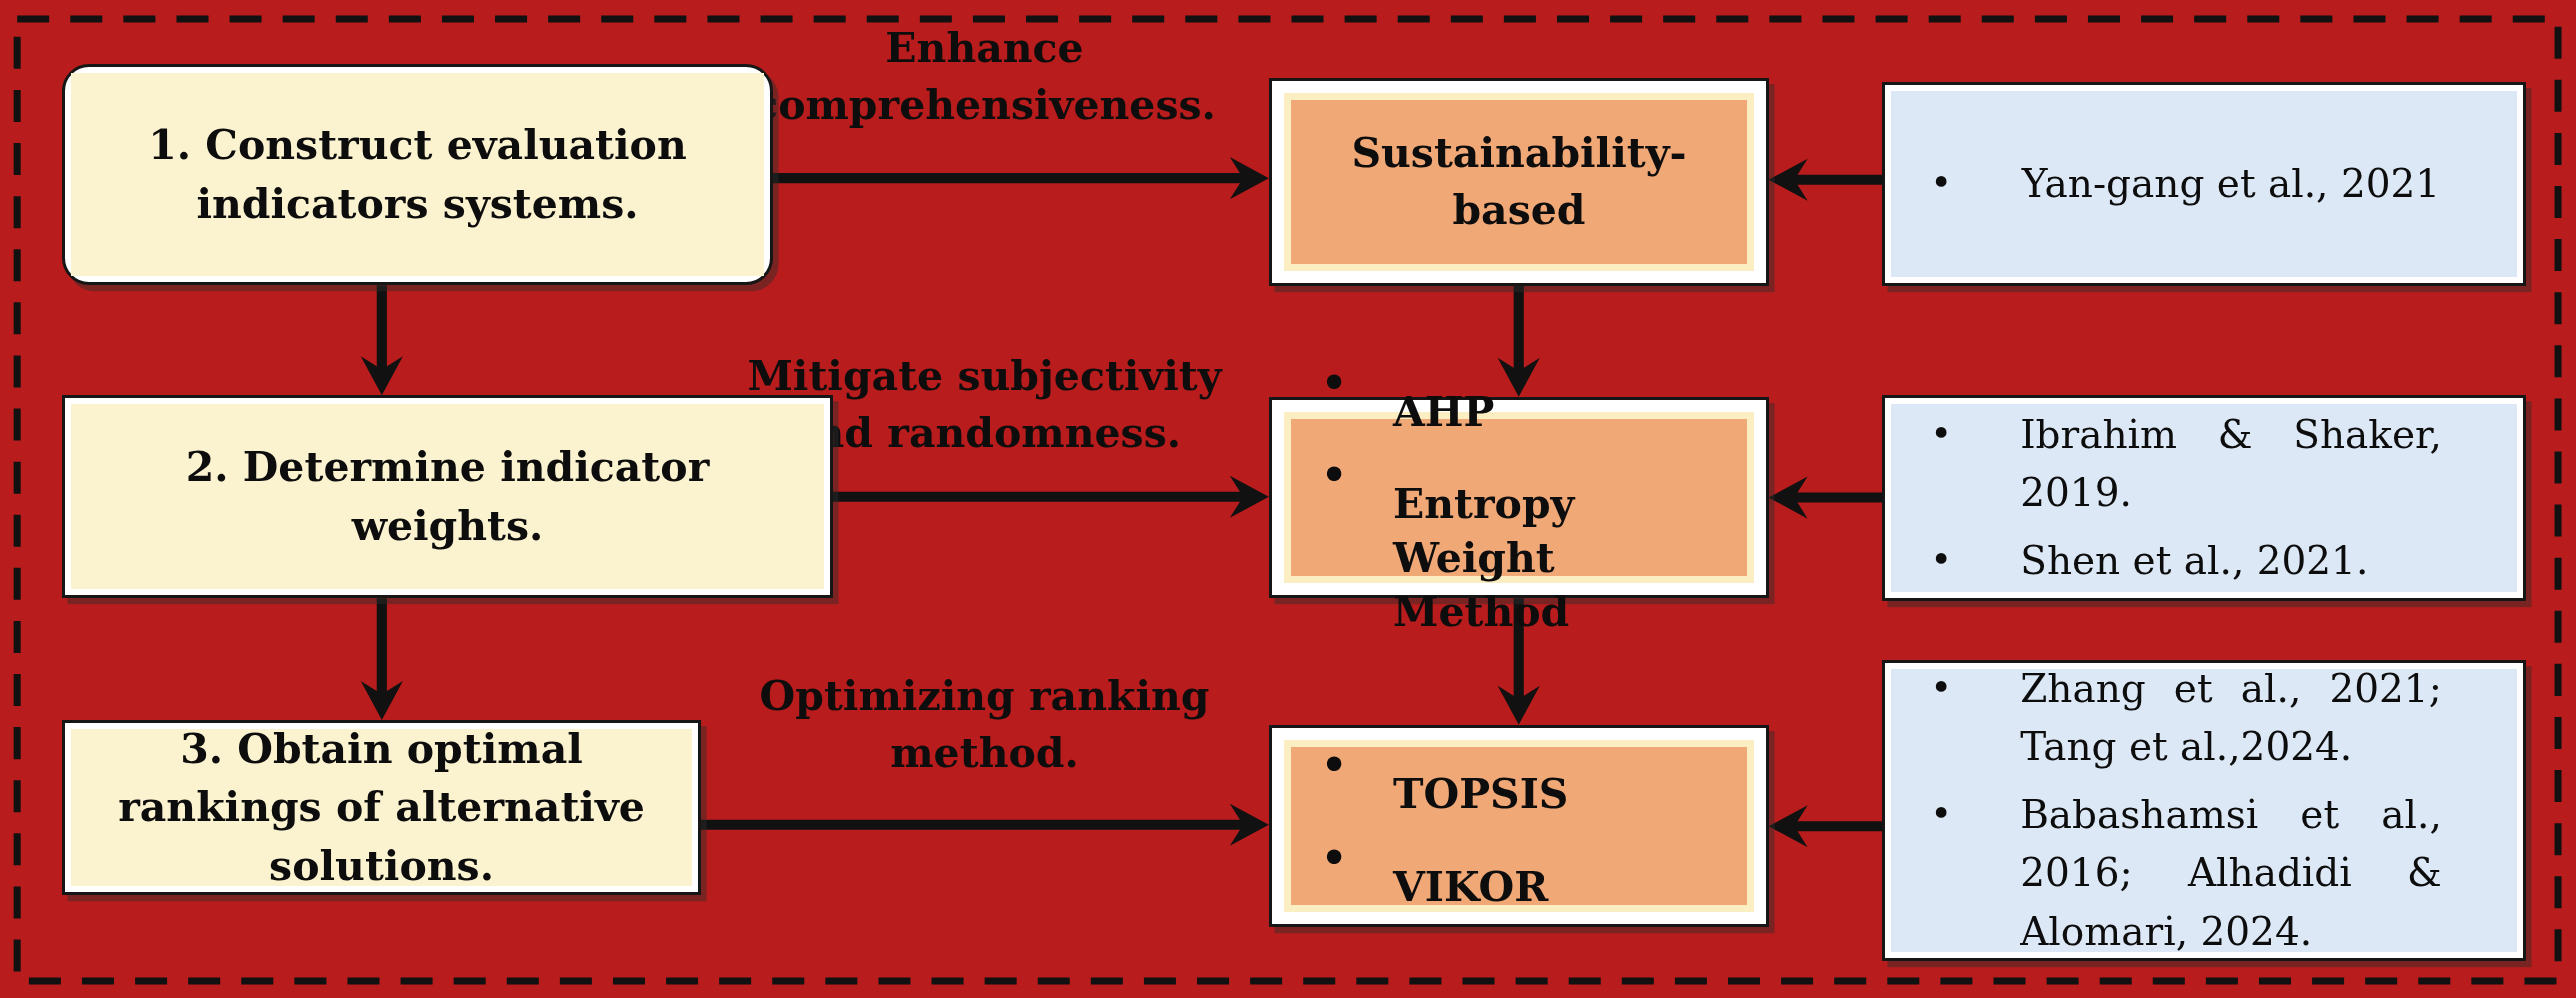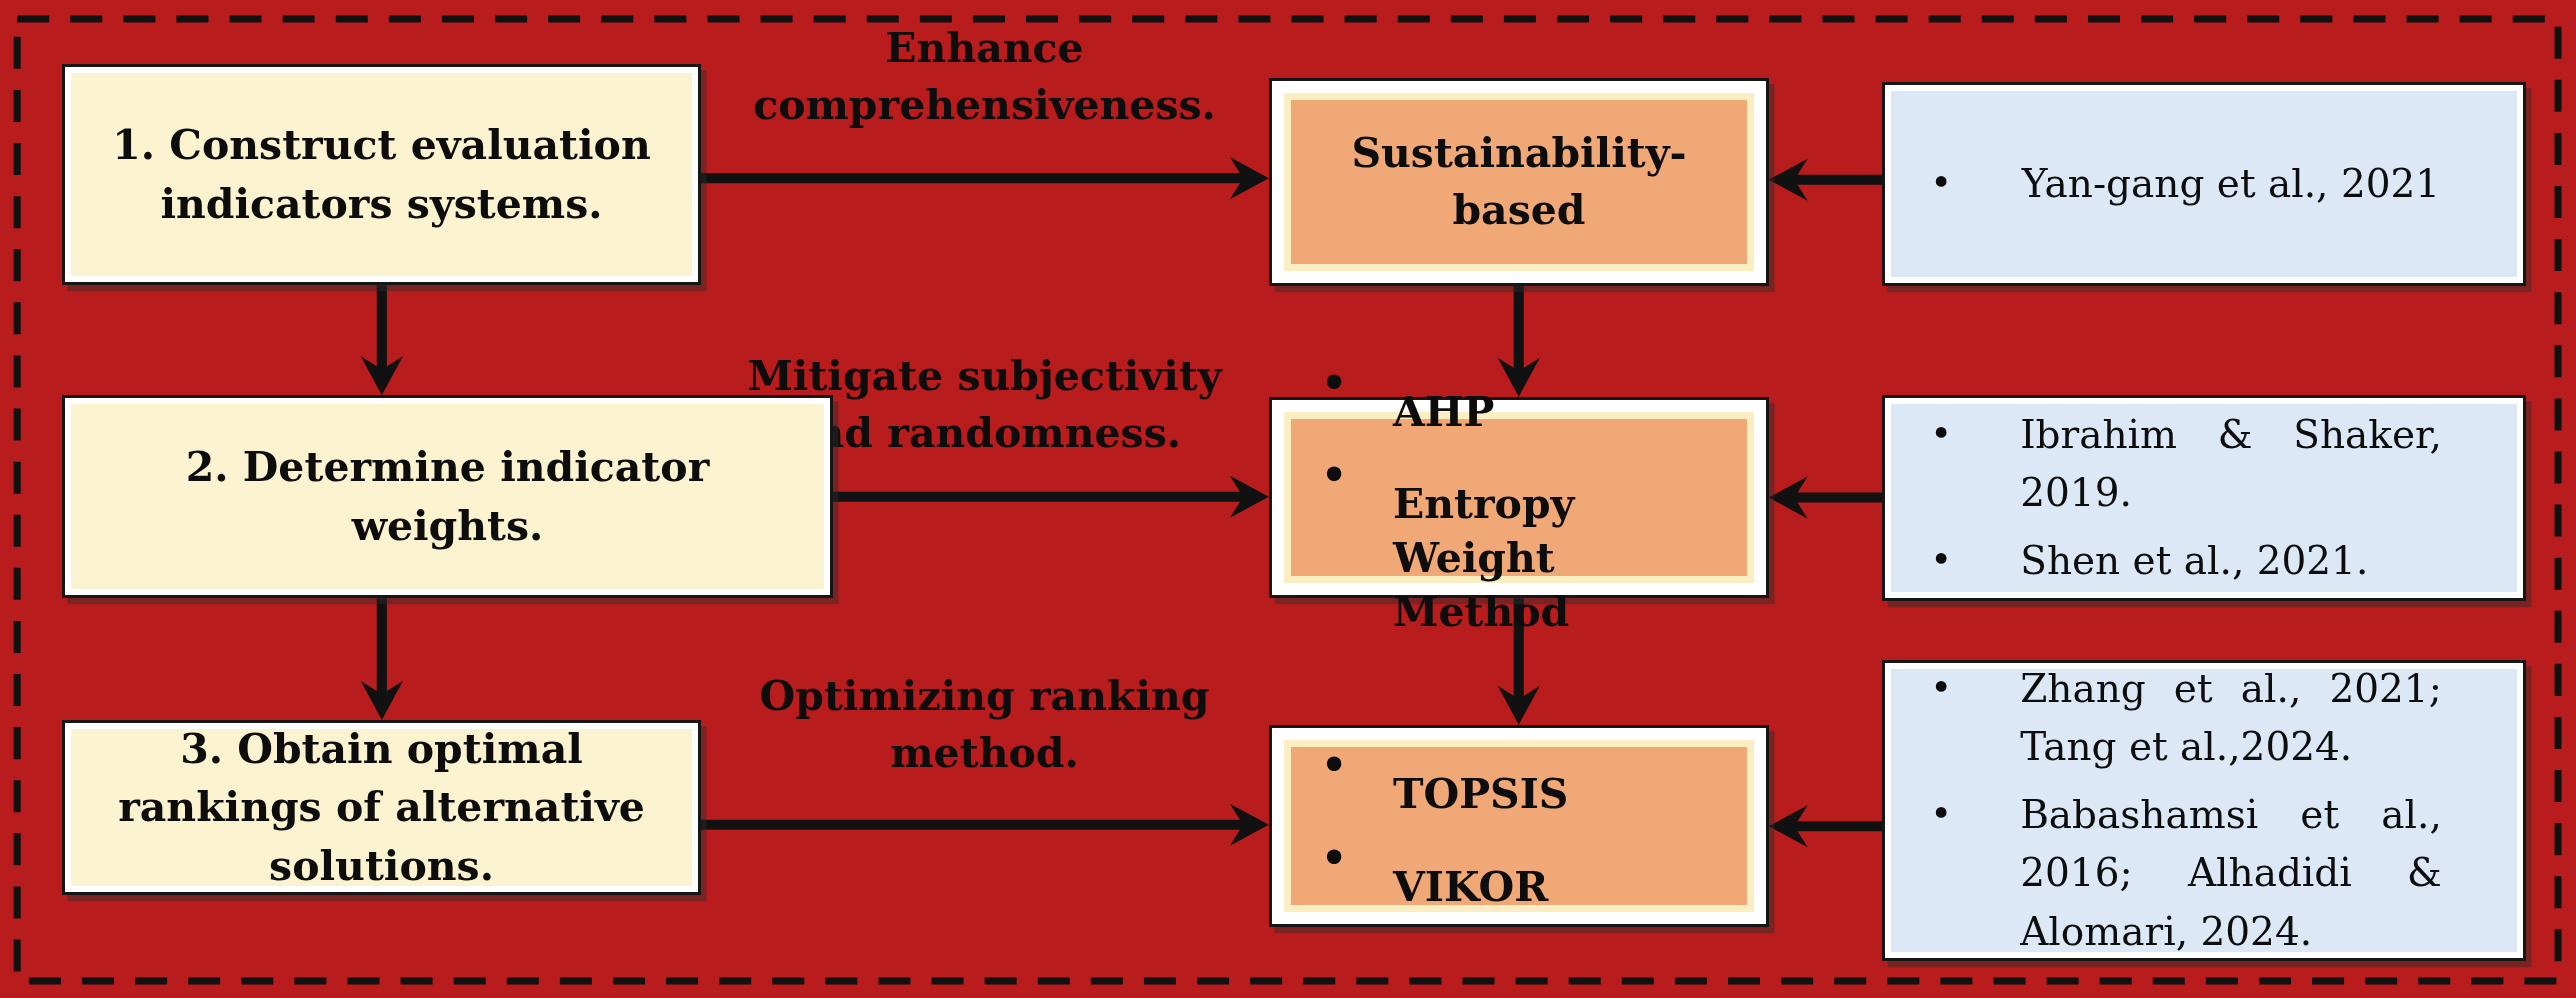--- a/index.html
+++ b/index.html
@@ -164,21 +164,21 @@
     </g>
   </svg>
 
   <div class="arrow-label" style="left:688px; top:20px;">Enhance
 comprehensiveness.</div>
   <div class="arrow-label" style="left:688px; top:348px;">Mitigate subjectivity
 and randomness.</div>
   <div class="arrow-label" style="left:688px; top:668px;">Optimizing ranking
 method.</div>
 
-  <div class="box step" style="left:62px; top:64px; width:639px; height:221px;">
+  <div class="box step" style="left:62px; top:64px; width:711px; height:221px;border-radius:27px;">
     <div class="fill">
       <div class="step-text">1. Construct evaluation
 indicators systems.</div>
     </div>
   </div>
   <div class="box step" style="left:62px; top:395px; width:771px; height:203px;">
     <div class="fill">
       <div class="step-text">2. Determine indicator
 weights.</div>
     </div>

